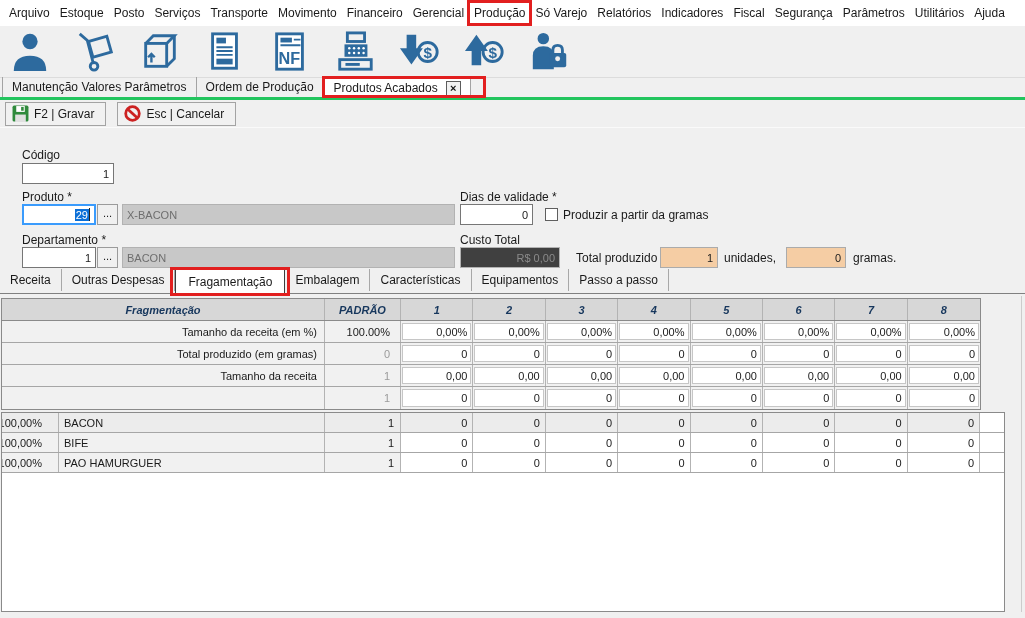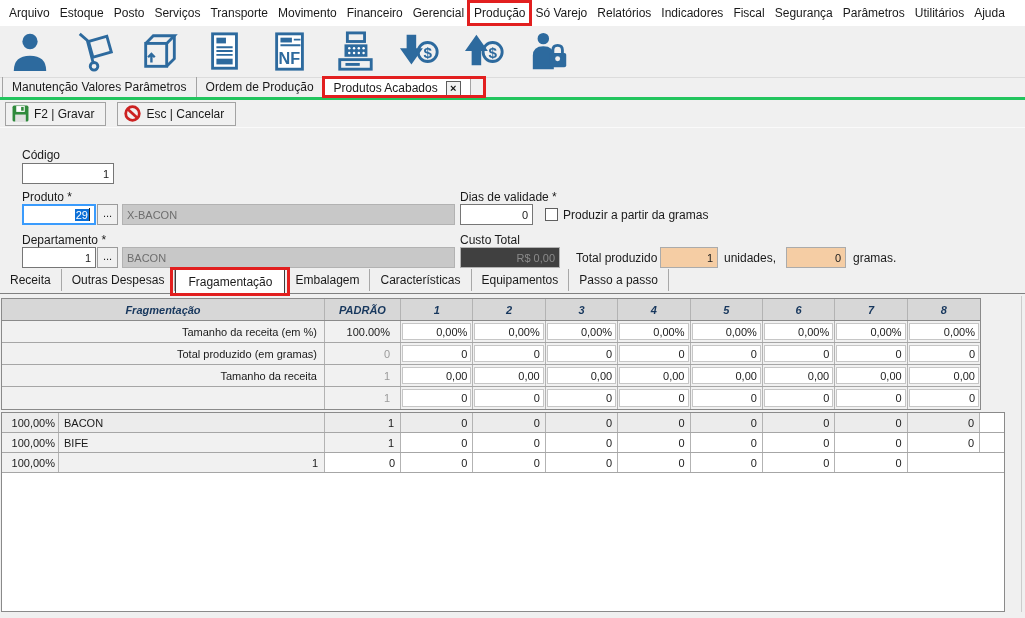--- a/index.html
+++ b/index.html
@@ -126,21 +126,21 @@
     display:flex; align-items:center; justify-content:flex-end; padding-right:3px;
   }
   .grid-lower {
     position:absolute; left:1px; top:412px; width:1004px; height:200px;
     border:1px solid #8a8a8a; background:#ffffff; font-size:11px;
   }
   .g-row.ing {
     grid-template-columns:57px 266px 76px repeat(8, 72.375px) 1fr;
     height:20px; background:#fff;
   }
-  .gc.pct { justify-content:flex-end; padding-right:3px; background:#f1f1f1; }
+  .gc.pct { justify-content:flex-end; padding-right:16px; background:#f1f1f1; }
   .gc.name { justify-content:flex-start; padding-left:5px; background:#f1f1f1; }
   .gc.ing-pad { background:#f1f1f1; padding-right:6px; }
   .gc.val { justify-content:flex-end; padding-right:5px; background:#fff; }
   .g-row.ing.selected .gc.val, .g-row.ing.selected .gc.pct,
   .g-row.ing.selected .gc.name, .g-row.ing.selected .gc.ing-pad { background:#ececec; }
   .gc.filler { border-right:none; background:#fff; }
   .panel-edge {
     position:absolute; left:1021px; top:296px; height:316px; width:1px; background:#cccccc;
   }
 </style>
@@ -491,20 +491,21 @@
         <div class="gc val">0</div>
         <div class="gc val">0</div>
         <div class="gc val">0</div>
         <div class="gc val">0</div>
         <div class="gc val">0</div>
         <div class="gc val">0</div>
         <div class="gc filler"></div>
       </div>
       <div class="g-row ing">
         <div class="gc pct">100,00%</div>
+        <div class="gc name">PAO HAMURGUER</div>
         <div class="gc pad ing-pad">1</div>
         <div class="gc val">0</div>
         <div class="gc val">0</div>
         <div class="gc val">0</div>
         <div class="gc val">0</div>
         <div class="gc val">0</div>
         <div class="gc val">0</div>
         <div class="gc val">0</div>
         <div class="gc val">0</div>
         <div class="gc filler"></div>

